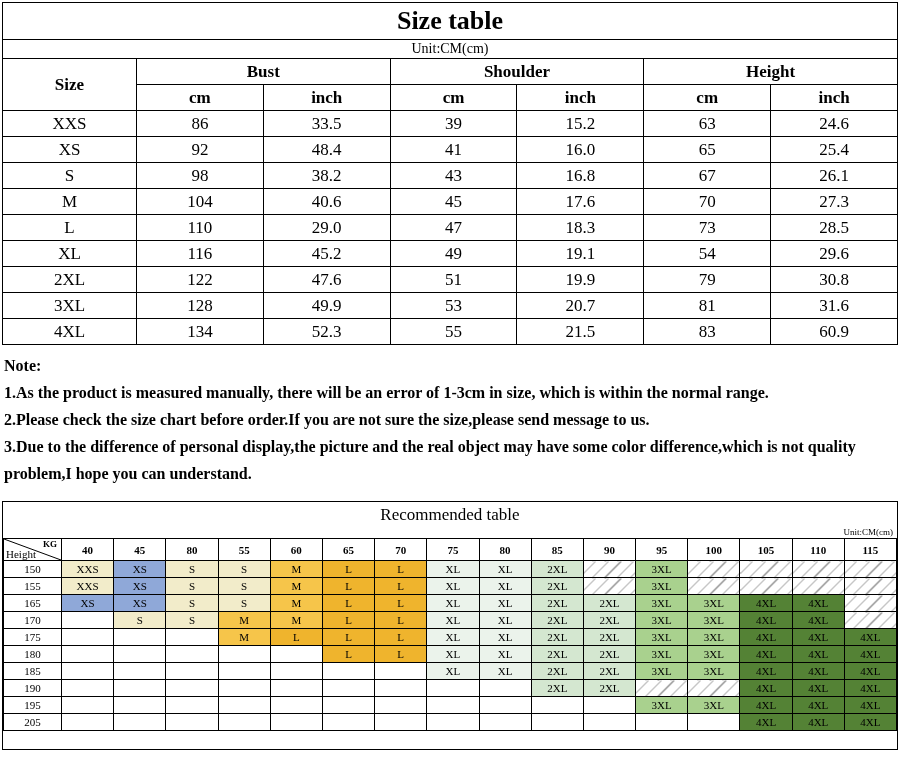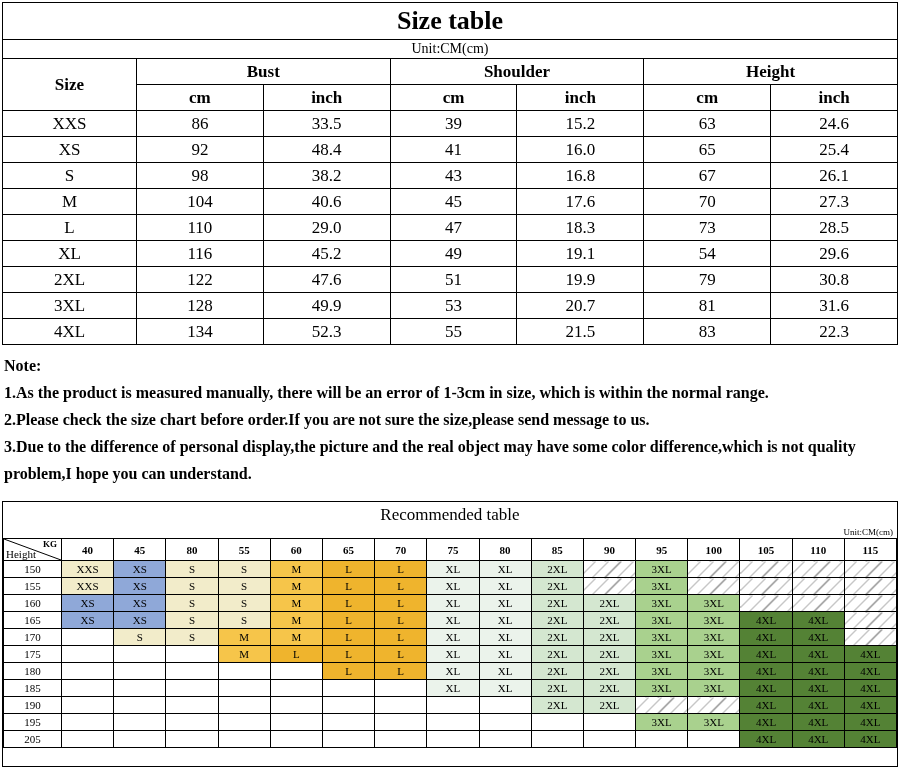--- a/index.html
+++ b/index.html
@@ -233,21 +233,21 @@
           <td>81</td>
           <td>31.6</td>
         </tr>
         <tr>
           <td>4XL</td>
           <td>134</td>
           <td>52.3</td>
           <td>55</td>
           <td>21.5</td>
           <td>83</td>
-          <td>22.3</td>
+          <td>60.9</td>
         </tr>
       </tbody>
   </table>
 
   <div class="notes">
       <div>Note:</div>
       <div>1.As the product is measured manually, there will be an error of 1-3cm in size, which is within the normal range.</div>
       <div>2.Please check  the size chart before order.If you are not sure the size,please send message to us.</div>
       <div>3.Due to the difference of personal display,the picture and the real object may have some color difference,which is not quality problem,I hope you can understand.</div>
     </div>
@@ -335,39 +335,20 @@
             <td style="background: rgb(235, 243, 235);">XL</td>
             <td style="background: rgb(212, 231, 208);">2XL</td>
             <td class="hatch"></td>
             <td style="background: rgb(169, 209, 142);">3XL</td>
             <td class="hatch"></td>
             <td class="hatch"></td>
             <td class="hatch"></td>
             <td class="hatch"></td>
           </tr>
           <tr>
-            <td>160</td>
-            <td style="background: rgb(143, 168, 216);">XS</td>
-            <td style="background: rgb(143, 168, 216);">XS</td>
-            <td style="background: rgb(242, 236, 202);">S</td>
-            <td style="background: rgb(242, 236, 202);">S</td>
-            <td style="background: rgb(246, 197, 74);">M</td>
-            <td style="background: rgb(239, 180, 45);">L</td>
-            <td style="background: rgb(239, 180, 45);">L</td>
-            <td style="background: rgb(235, 243, 235);">XL</td>
-            <td style="background: rgb(235, 243, 235);">XL</td>
-            <td style="background: rgb(212, 231, 208);">2XL</td>
-            <td style="background: rgb(212, 231, 208);">2XL</td>
-            <td style="background: rgb(169, 209, 142);">3XL</td>
-            <td style="background: rgb(169, 209, 142);">3XL</td>
-            <td class="hatch"></td>
-            <td class="hatch"></td>
-            <td class="hatch"></td>
-          </tr>
-          <tr>
             <td>165</td>
             <td style="background: rgb(143, 168, 216);">XS</td>
             <td style="background: rgb(143, 168, 216);">XS</td>
             <td style="background: rgb(242, 236, 202);">S</td>
             <td style="background: rgb(242, 236, 202);">S</td>
             <td style="background: rgb(246, 197, 74);">M</td>
             <td style="background: rgb(239, 180, 45);">L</td>
             <td style="background: rgb(239, 180, 45);">L</td>
             <td style="background: rgb(235, 243, 235);">XL</td>
             <td style="background: rgb(235, 243, 235);">XL</td>

